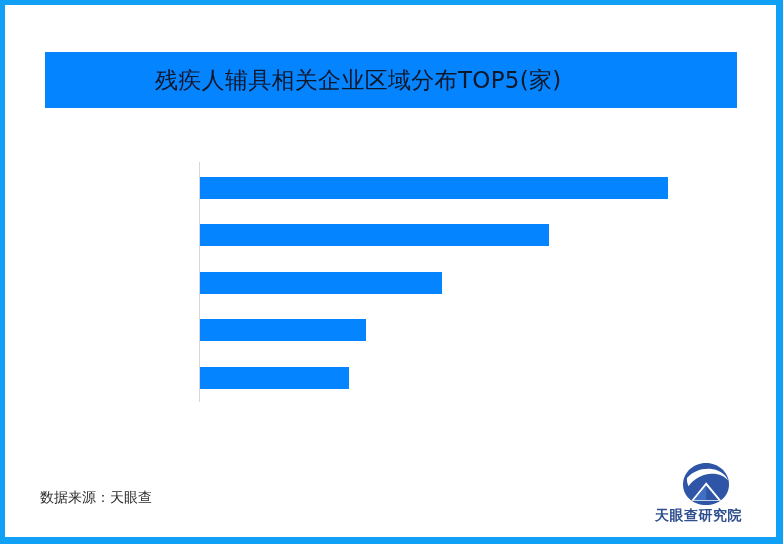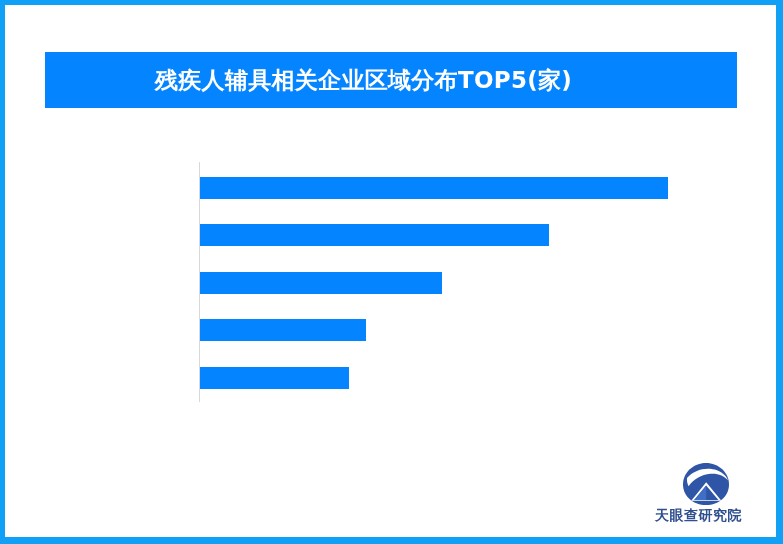--- a/index.html
+++ b/index.html
@@ -41,23 +41,23 @@
     height: 56px;
     background: #0584ff;
     box-sizing: border-box;
   }
   #chart-title {
     position: absolute;
     left: 110px;
     top: 0;
     height: 56px;
     line-height: 56px;
-    color: #ffffff;
+    color: #0f172a;
     font-size: 23px;
-    font-weight: bold;
+    font-weight: normal;
     letter-spacing: 0.3px;
     white-space: nowrap;
   }
 
   
   #plot {
     position: absolute;
     left: 0;
     top: 0;
     width: 783px;
@@ -147,20 +147,21 @@
         </div>
         <div class="bar-row" style="top: 319.2px;">
           <div class="bar-rect" style="width: 166px; background: rgb(5, 132, 255);"></div>
         </div>
         <div class="bar-row" style="top: 366.6px;">
           <div class="bar-rect" style="width: 149px; background: rgb(5, 132, 255);"></div>
         </div>
       </div>
   </div>
 
+  <div id="source-note">数据来源：天眼查</div>
 
   <div id="logo-block">
     <div id="logo-mark">
       <svg viewBox="0 0 52 44" width="52" height="44" xmlns="http://www.w3.org/2000/svg">
         <path d="M26 1 C38.7 1 49 10.6 49 22.4 C49 34.2 38.7 43 26 43 C13.3 43 3 34.2 3 22.4 C3 10.6 13.3 1 26 1 Z" fill="#2f56a6"></path>
         <path d="M7 16 C14 7.5 27 4.5 37 8.2 C43 10.4 46.6 14.4 48.2 18.6 C44.2 13.6 37.4 11.1 30.4 11.8 C21.6 12.7 13.2 17.4 8.6 24.2 C7.2 21.6 6.7 18.6 7 16 Z" fill="#ffffff"></path>
         <path d="M26.2 20.2 L41.4 38.8 L11.2 38.8 Z" fill="#ffffff"></path>
         <path d="M26.2 23.4 L38.4 38.0 L14.2 38.0 Z" fill="#2f56a6"></path>
         <path d="M26.2 23.4 L26.2 38.0 L14.2 38.0 Z" fill="#3f6ec4"></path>
       </svg>

